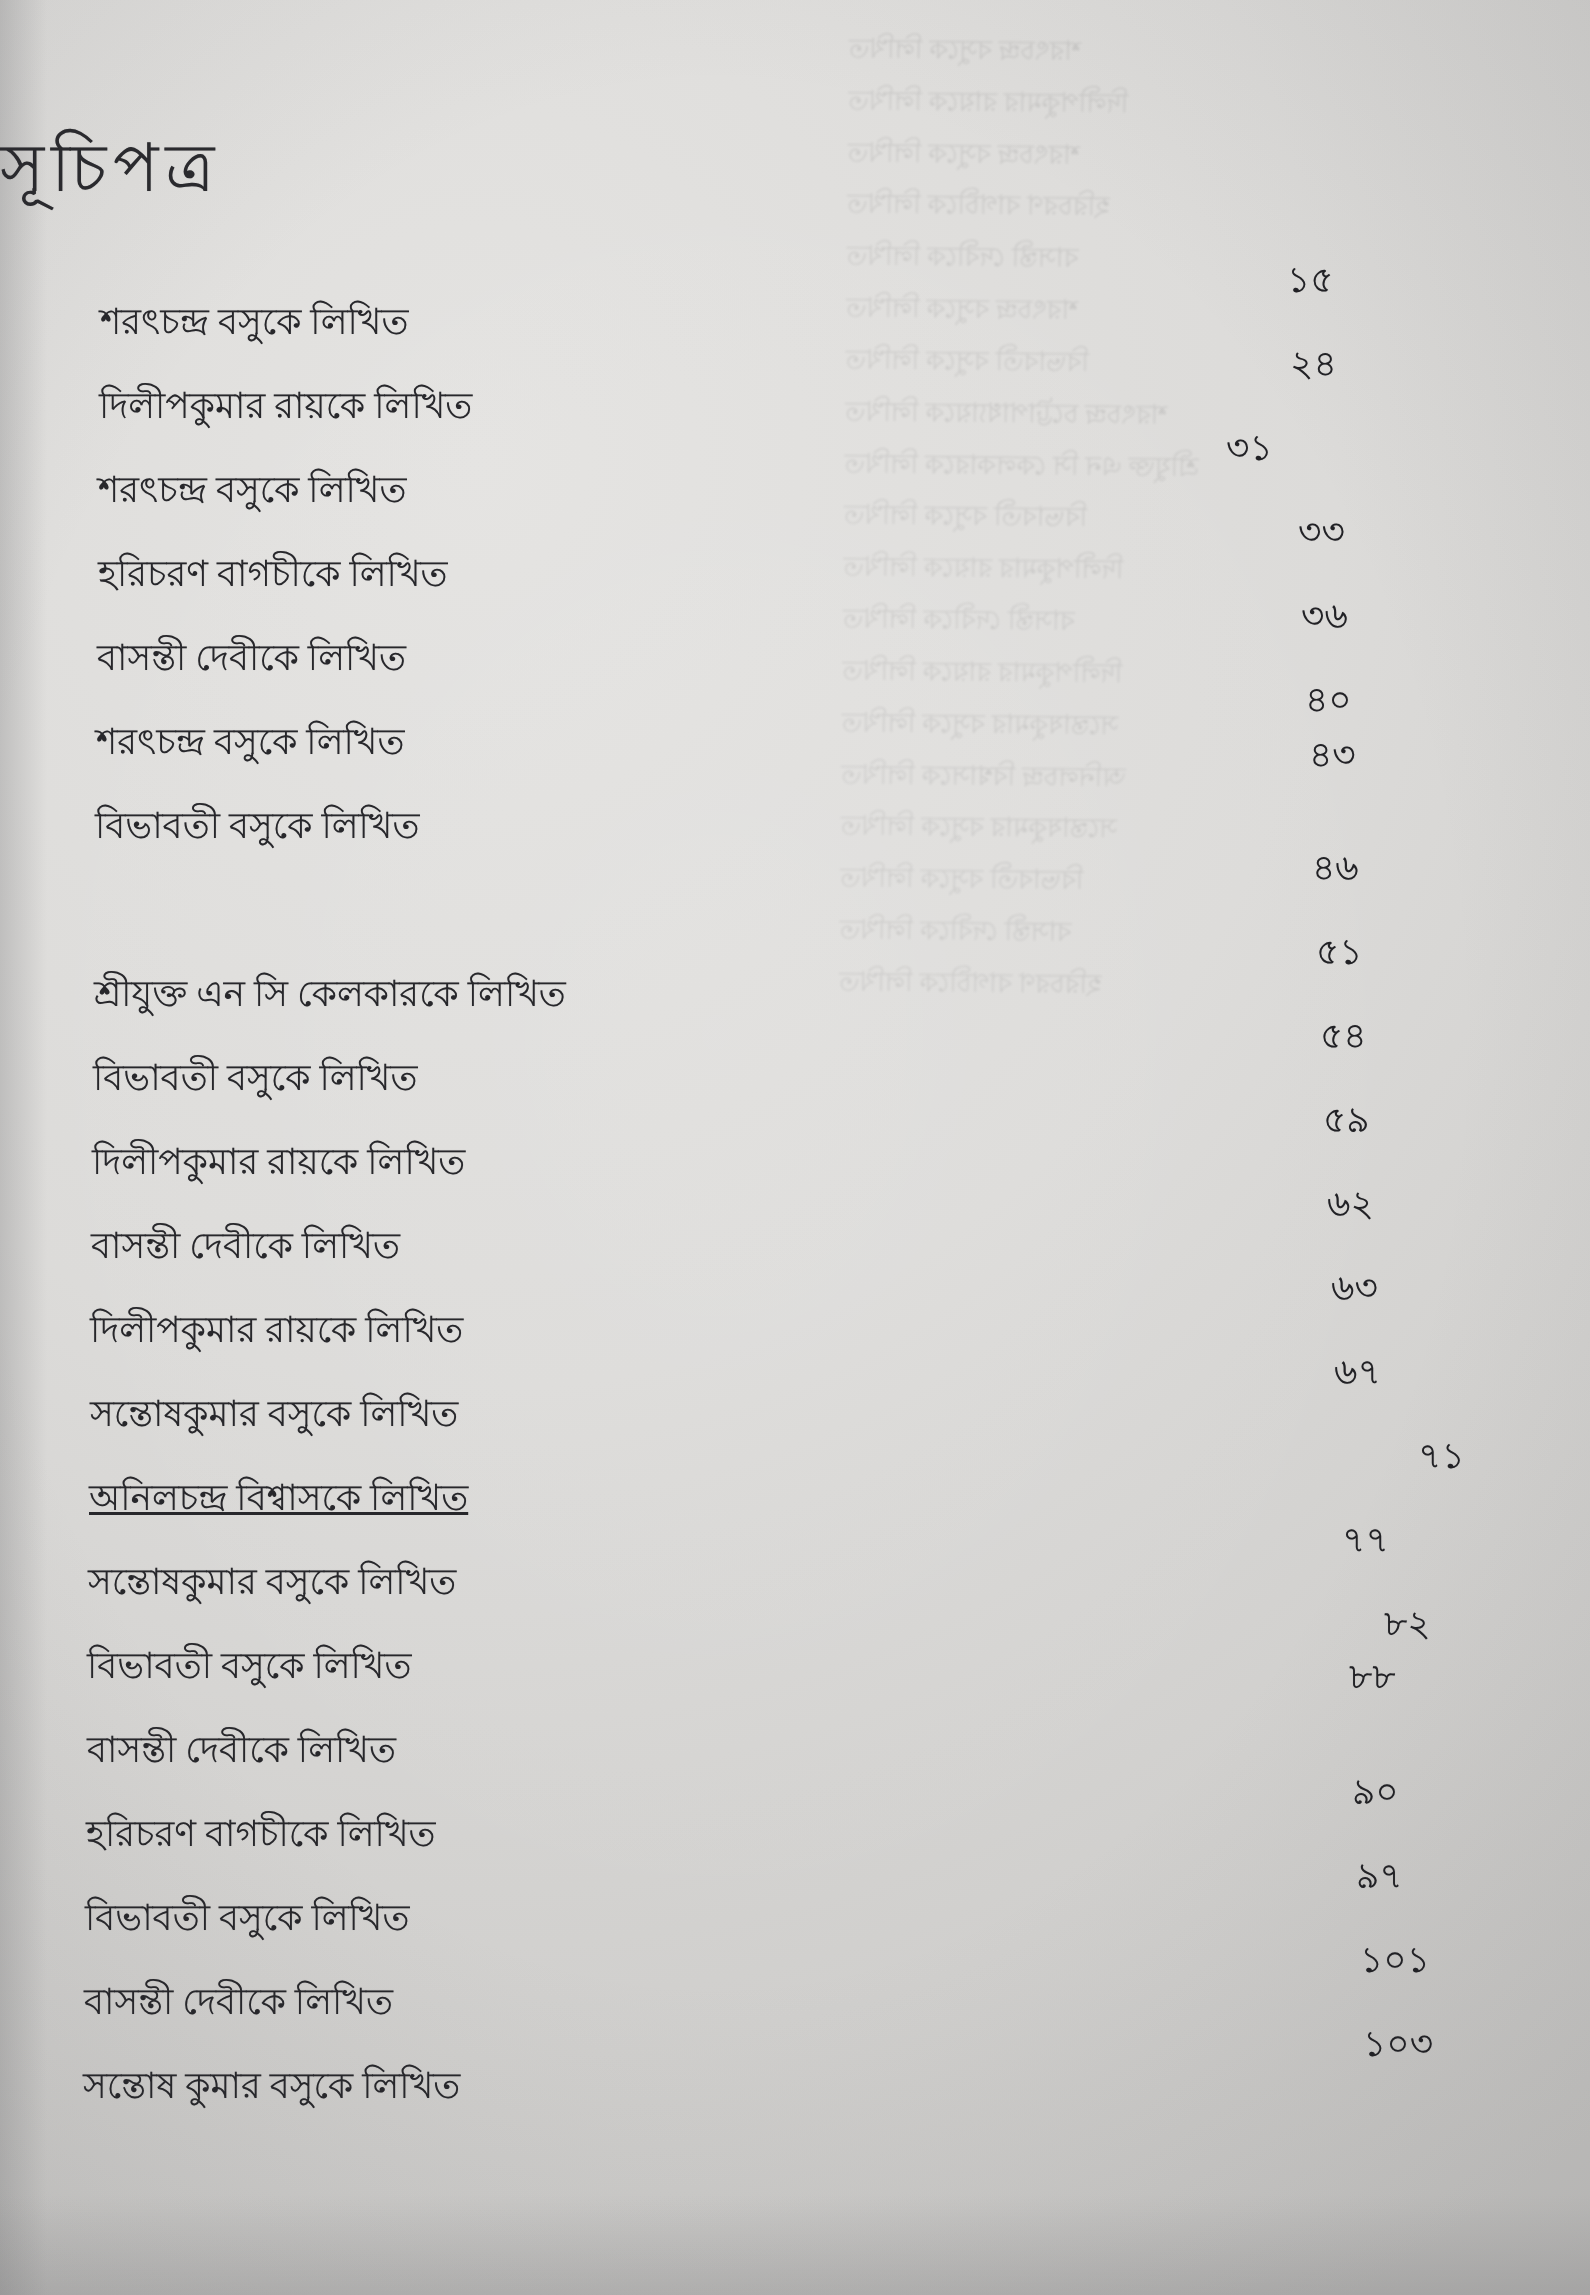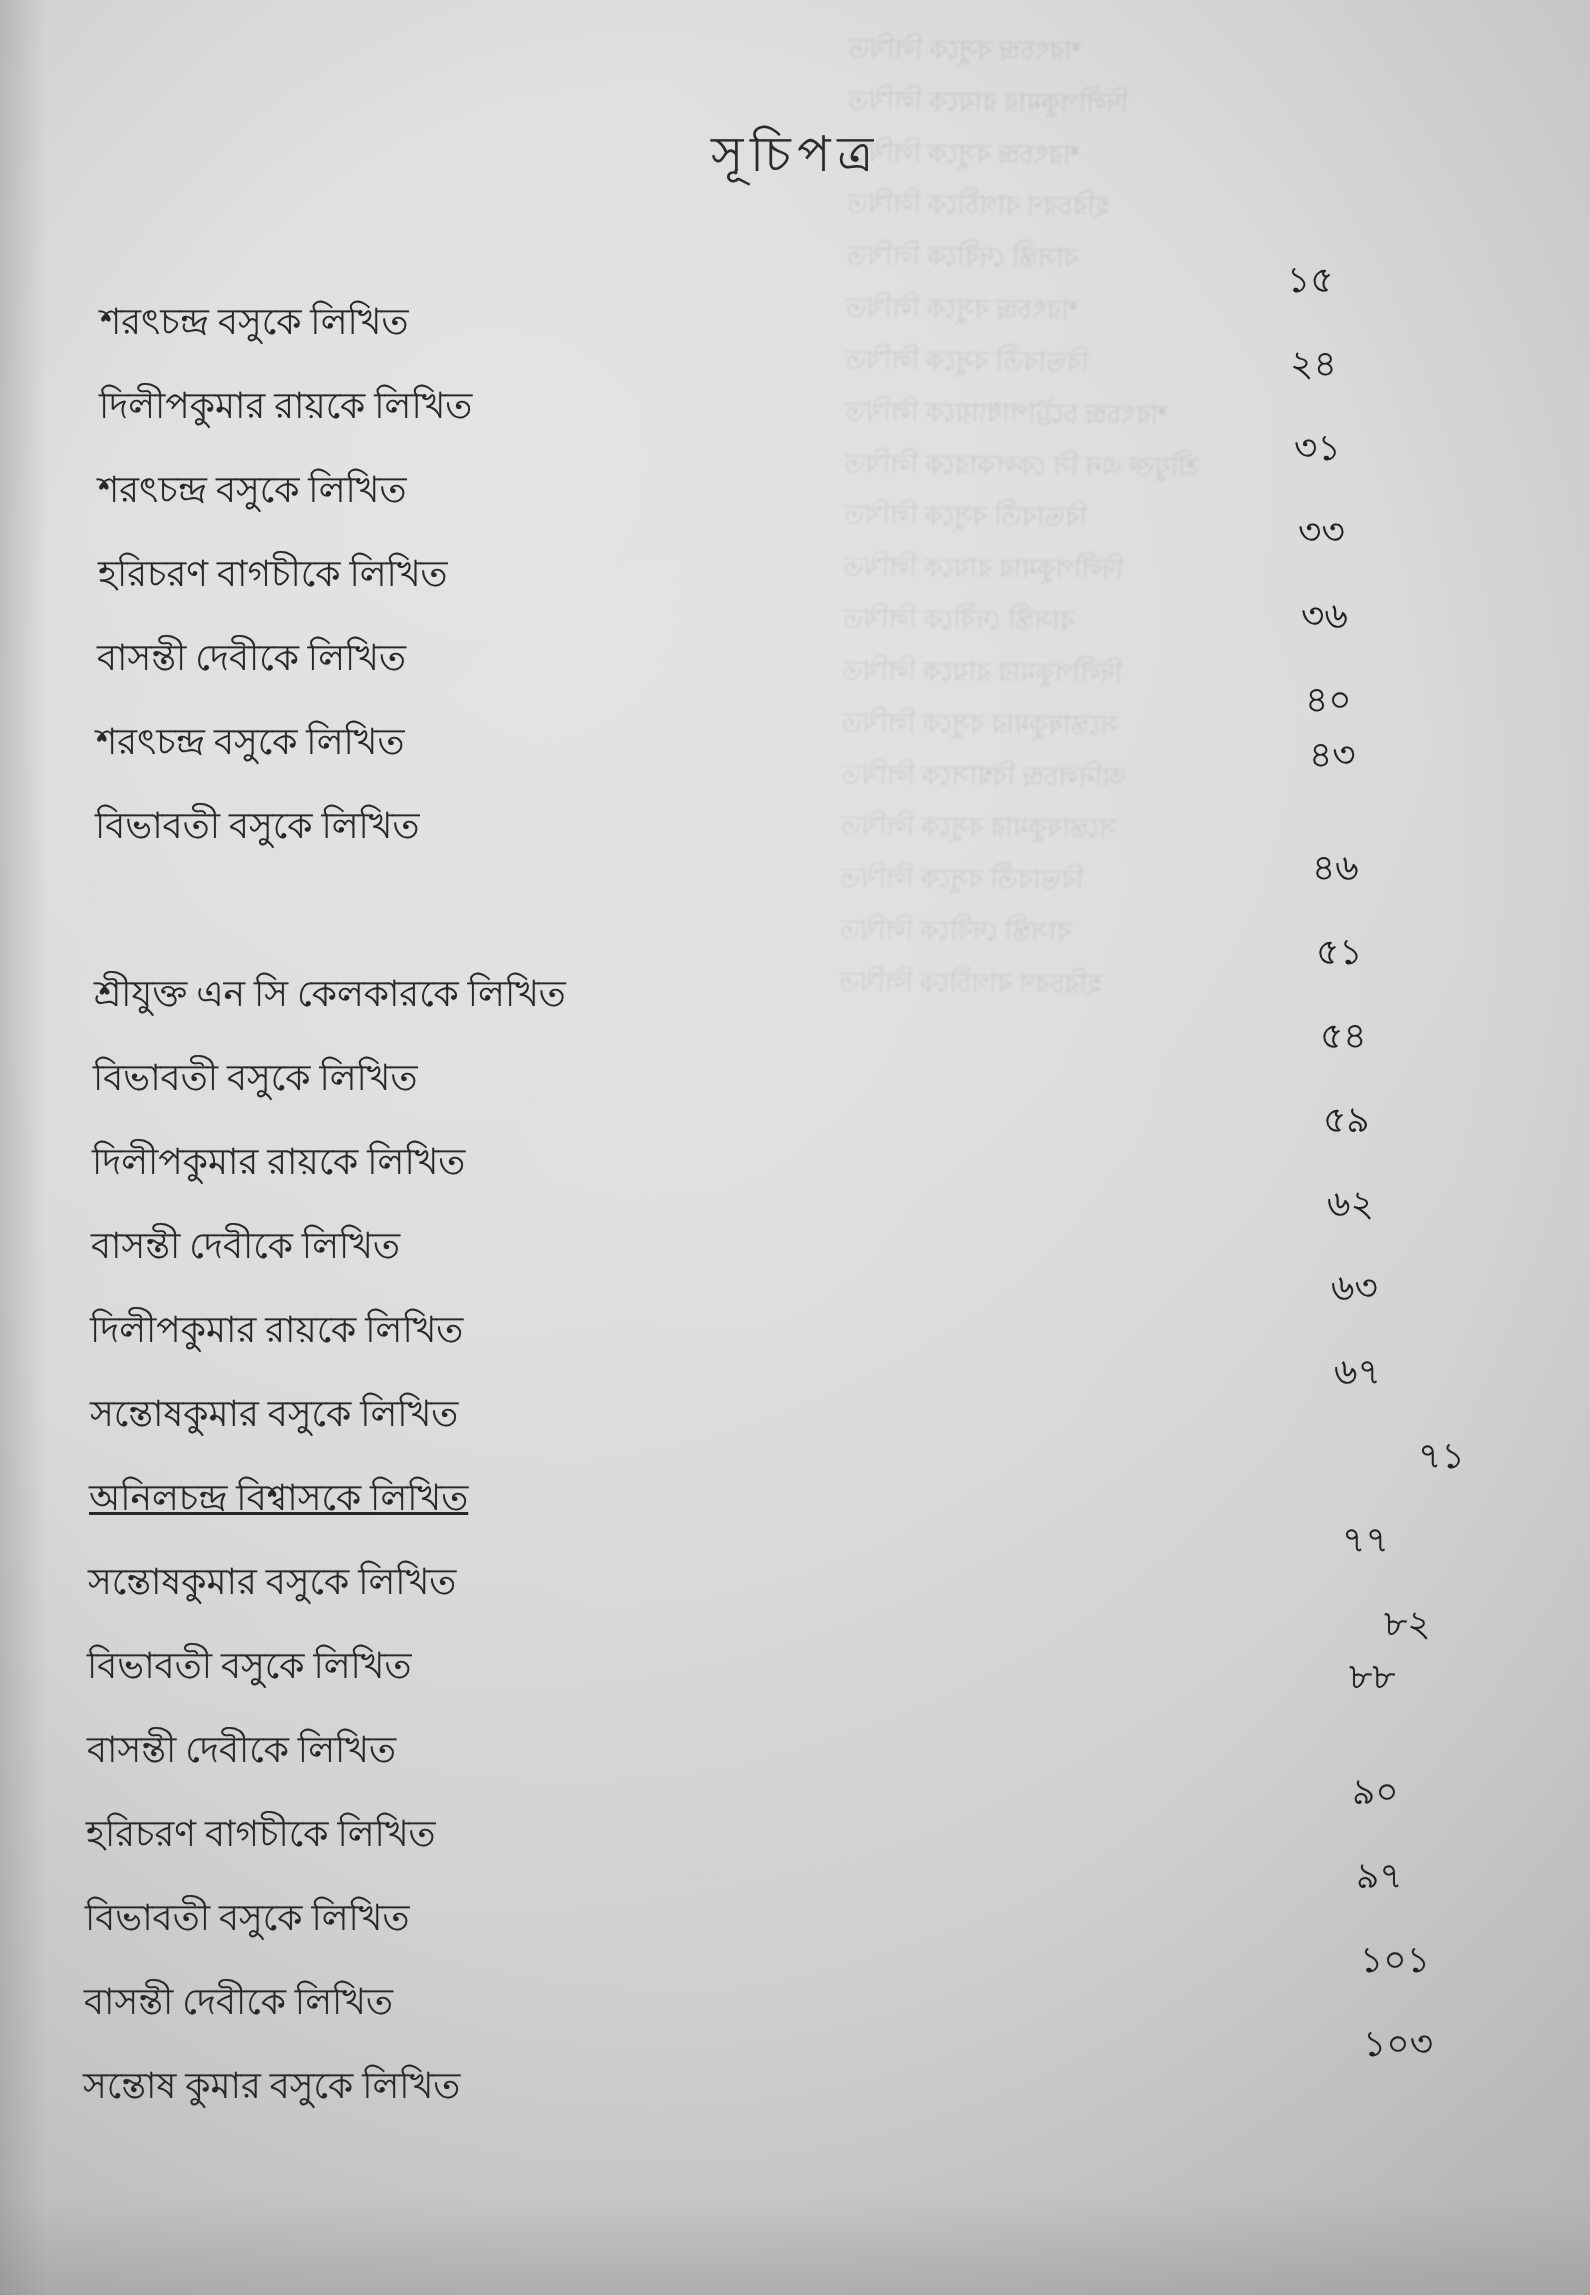--- a/index.html
+++ b/index.html
@@ -66,22 +66,21 @@
     position: absolute;
     inset: 0;
     z-index: 5;
   }
 
   .doc-title {
     position: absolute;
     top: 117px;
     left: 0;
     width: 1591px;
-    text-align: center;
-    font-size: 49px;
+    font-size: 67px;
     letter-spacing: 6.7px;
     color: #2a2a2e;
     text-shadow: 0 0 0.7px rgba(40,40,45,0.35);
   }
 
   .toc {
     position: absolute;
     top: 267px;
     left: 0;
     width: 1591px;
@@ -129,21 +128,21 @@
 <div class="edge-shadow-bottom"></div>
 
 <div class="content">
   <div class="doc-title">সূচিপত্র</div>
   <div class="toc" id="toc-list">
       <div class="toc-entry" style="left: 100px; top: 27px;">শরৎচন্দ্র বসুকে লিখিত</div>
       <div class="toc-page" style="left: 1287px; top: -14.7px;">১৫</div>
       <div class="toc-entry" style="left: 99px; top: 111px;">দিলীপকুমার রায়কে লিখিত</div>
       <div class="toc-page" style="left: 1290px; top: 69px;">২৪</div>
       <div class="toc-entry" style="left: 98px; top: 195px;">শরৎচন্দ্র বসুকে লিখিত</div>
-      <div class="toc-page" style="left: 1294px; top: 153px;">৩১</div>
+      <div class="toc-page" style="left: 1226px; top: 153px;">৩১</div>
       <div class="toc-entry" style="left: 98px; top: 279px;">হরিচরণ বাগচীকে লিখিত</div>
       <div class="toc-page" style="left: 1298px; top: 237px;">৩৩</div>
       <div class="toc-entry" style="left: 97px; top: 363px;">বাসন্তী দেবীকে লিখিত</div>
       <div class="toc-page" style="left: 1301px; top: 321px;">৩৬</div>
       <div class="toc-entry" style="left: 96px; top: 447px;">শরৎচন্দ্র বসুকে লিখিত</div>
       <div class="toc-page" style="left: 1305px; top: 405px;">৪০</div>
       <div class="toc-entry" style="left: 95px; top: 531px;">বিভাবতী বসুকে লিখিত</div>
       <div class="toc-page" style="left: 1309px; top: 460px;">৪৩</div>
       <div class="toc-page" style="left: 1312px; top: 573px;">৪৬</div>
       <div class="toc-entry" style="left: 94px; top: 699px;">শ্রীযুক্ত এন সি কেলকারকে লিখিত</div>

